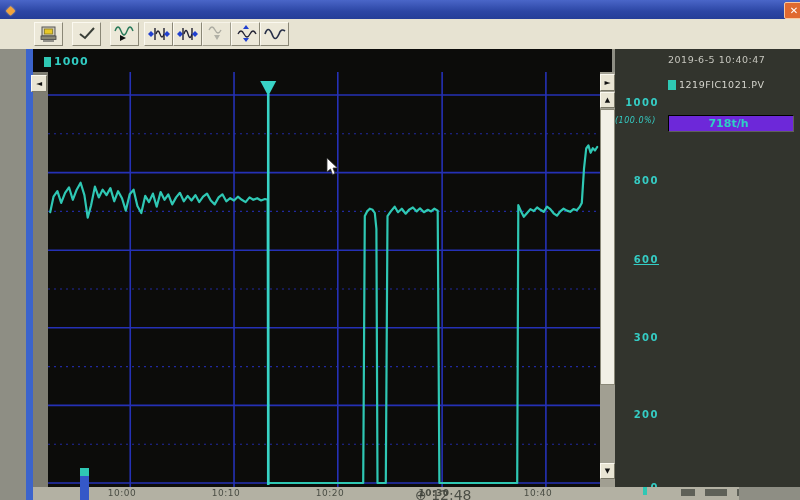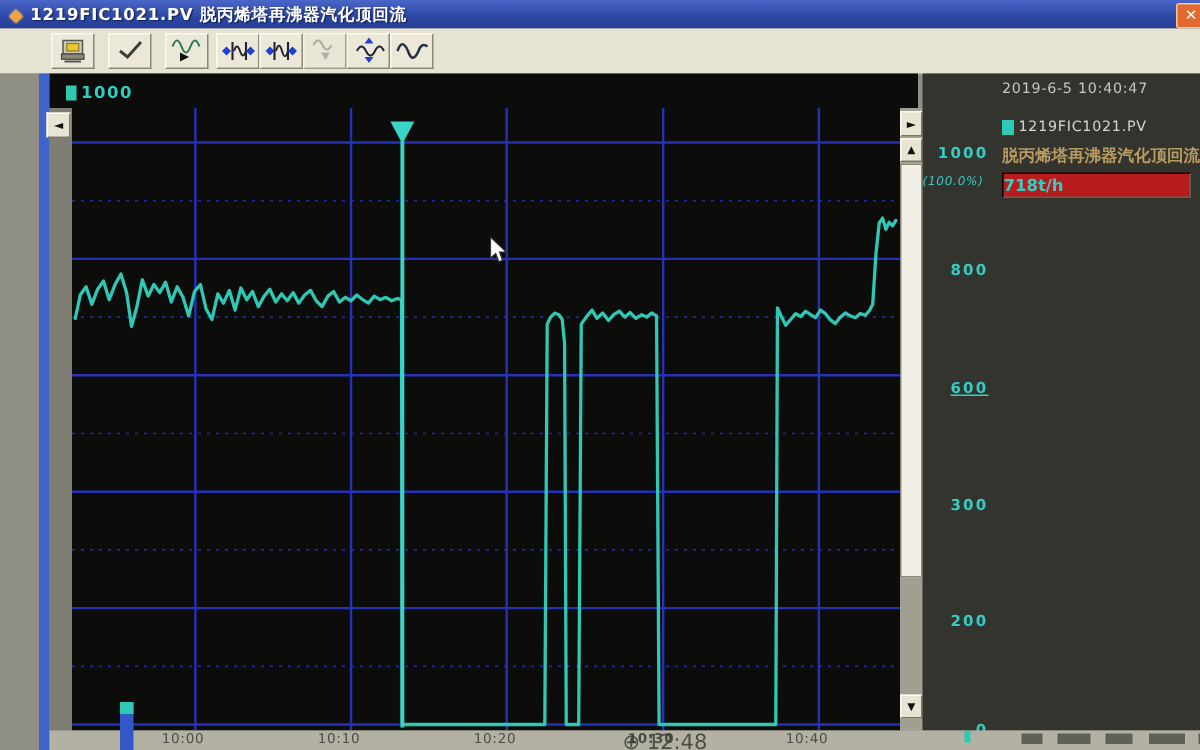--- a/index.html
+++ b/index.html
@@ -40,42 +40,41 @@
   .right-panel{position:absolute;left:615px;top:49px;width:185px;height:438px;background:#32342d;}
   .ytick{position:absolute;left:2px;width:42px;text-align:right;color:#35ccc4;
     font-size:10px;font-weight:bold;letter-spacing:1.5px;}
   .ypct{position:absolute;left:0px;width:50px;text-align:left;color:#35ccc4;font-size:8px;letter-spacing:.5px;}
   .ts{position:absolute;left:53px;top:5px;color:#c6c6be;font-size:9.5px;letter-spacing:.5px;white-space:nowrap;}
   .pen-row{position:absolute;left:53px;top:30px;display:flex;align-items:flex-end;}
   .pen-swatch{width:8px;height:10px;background:#2fc8b4;margin-right:3px;}
   .pen-tag{color:#d6d6ce;font-size:9.5px;letter-spacing:.5px;white-space:nowrap;}
   .pen-desc{position:absolute;left:53px;top:47px;width:132px;color:#b89a62;font-size:11px;
     font-weight:bold;white-space:nowrap;overflow:hidden;}
-  .val-box{position:absolute;left:53px;top:66px;width:126px;height:17px;background:#b91c1c;
+  .val-box{position:absolute;left:53px;top:66px;width:126px;height:17px;background:#6d28d9;
     border-top:1px solid #000;border-left:1px solid #000;border-right:1px solid #60605a;
-    border-bottom:1px solid #60605a;box-sizing:border-box;text-align:left;
+    border-bottom:1px solid #60605a;box-sizing:border-box;text-align:center;
     color:#2fd0c4;font-size:11px;font-weight:bold;padding-right:5px;line-height:15px;}
   
-  .bottom-strip{position:absolute;left:33px;top:487px;width:767px;height:13px;background:#b3b1a3;overflow:hidden;}
+  .bottom-strip{position:absolute;left:33px;top:487px;width:706px;height:13px;background:#b3b1a3;overflow:hidden;}
   .xtick{position:absolute;top:1px;width:44px;text-align:center;color:#4a4d44;font-size:9px;letter-spacing:.5px;}
   .wmark{position:absolute;top:0px;color:#3a3d36;font-size:14px;opacity:.85;white-space:nowrap;}
   .wdash{position:absolute;top:2px;height:7px;background:#3c3f38;opacity:.7;}
   .teal-dot{position:absolute;left:610px;top:-1px;width:4px;height:9px;background:#2fc8b4;}
   .artifact{position:absolute;left:80px;top:468px;width:9px;height:32px;background:#3558c8;}
   .artifact:before{content:"";position:absolute;left:0;top:0;width:9px;height:8px;background:#2fc8b4;}
   .mouse-cursor{position:absolute;left:326px;top:158px;}
 </style>
 </head>
 <body>
 
 <div id="screen">
 
   <div class="titlebar">
     <span class="app-icon">◆</span>
-    <span class="title-text">1219FIC1021.PV 脱丙烯塔再沸器汽化顶回流</span>
     <div class="close-btn">✕</div>
   </div>
 
   <div class="toolbar">
     <div class="tgap" style="width:34px"></div>
     <div class="tbtn">
       <svg width="22" height="18" viewBox="0 0 22 18">
         <rect x="4" y="2" width="13" height="9" fill="#cfcab6" stroke="#555" stroke-width="1"></rect>
         <rect x="6.5" y="4" width="8" height="5" fill="#e8c828" stroke="#8a7a20" stroke-width="0.8"></rect>
         <rect x="3" y="11" width="15" height="3.5" fill="#8a8878" stroke="#444" stroke-width="0.8"></rect>
@@ -180,21 +179,20 @@
     <div class="ytick" style="top:126px;">800</div>
     <div class="ytick" style="top:205px;text-decoration:underline;">600</div>
     <div class="ytick" style="top:283px;">300</div>
     <div class="ytick" style="top:360px;">200</div>
     <div class="ytick" style="top:433px;">0</div>
     <div class="ts">2019-6-5 10:40:47</div>
     <div class="pen-row">
       <span class="pen-swatch"></span>
       <span class="pen-tag">1219FIC1021.PV</span>
     </div>
-    <div class="pen-desc">脱丙烯塔再沸器汽化顶回流</div>
     <div class="val-box">718t/h</div>
   </div>
 
   <div class="bottom-strip">
     <div class="xtick" style="left:67px;">10:00</div>
     <div class="xtick" style="left:171px;">10:10</div>
     <div class="xtick" style="left:275px;">10:20</div>
     <div class="xtick" style="left:379px;font-weight:bold;">10:30</div>
     <div class="xtick" style="left:483px;">10:40</div>
     <div class="wmark" style="left:382px;">⊕ 12:48</div>

